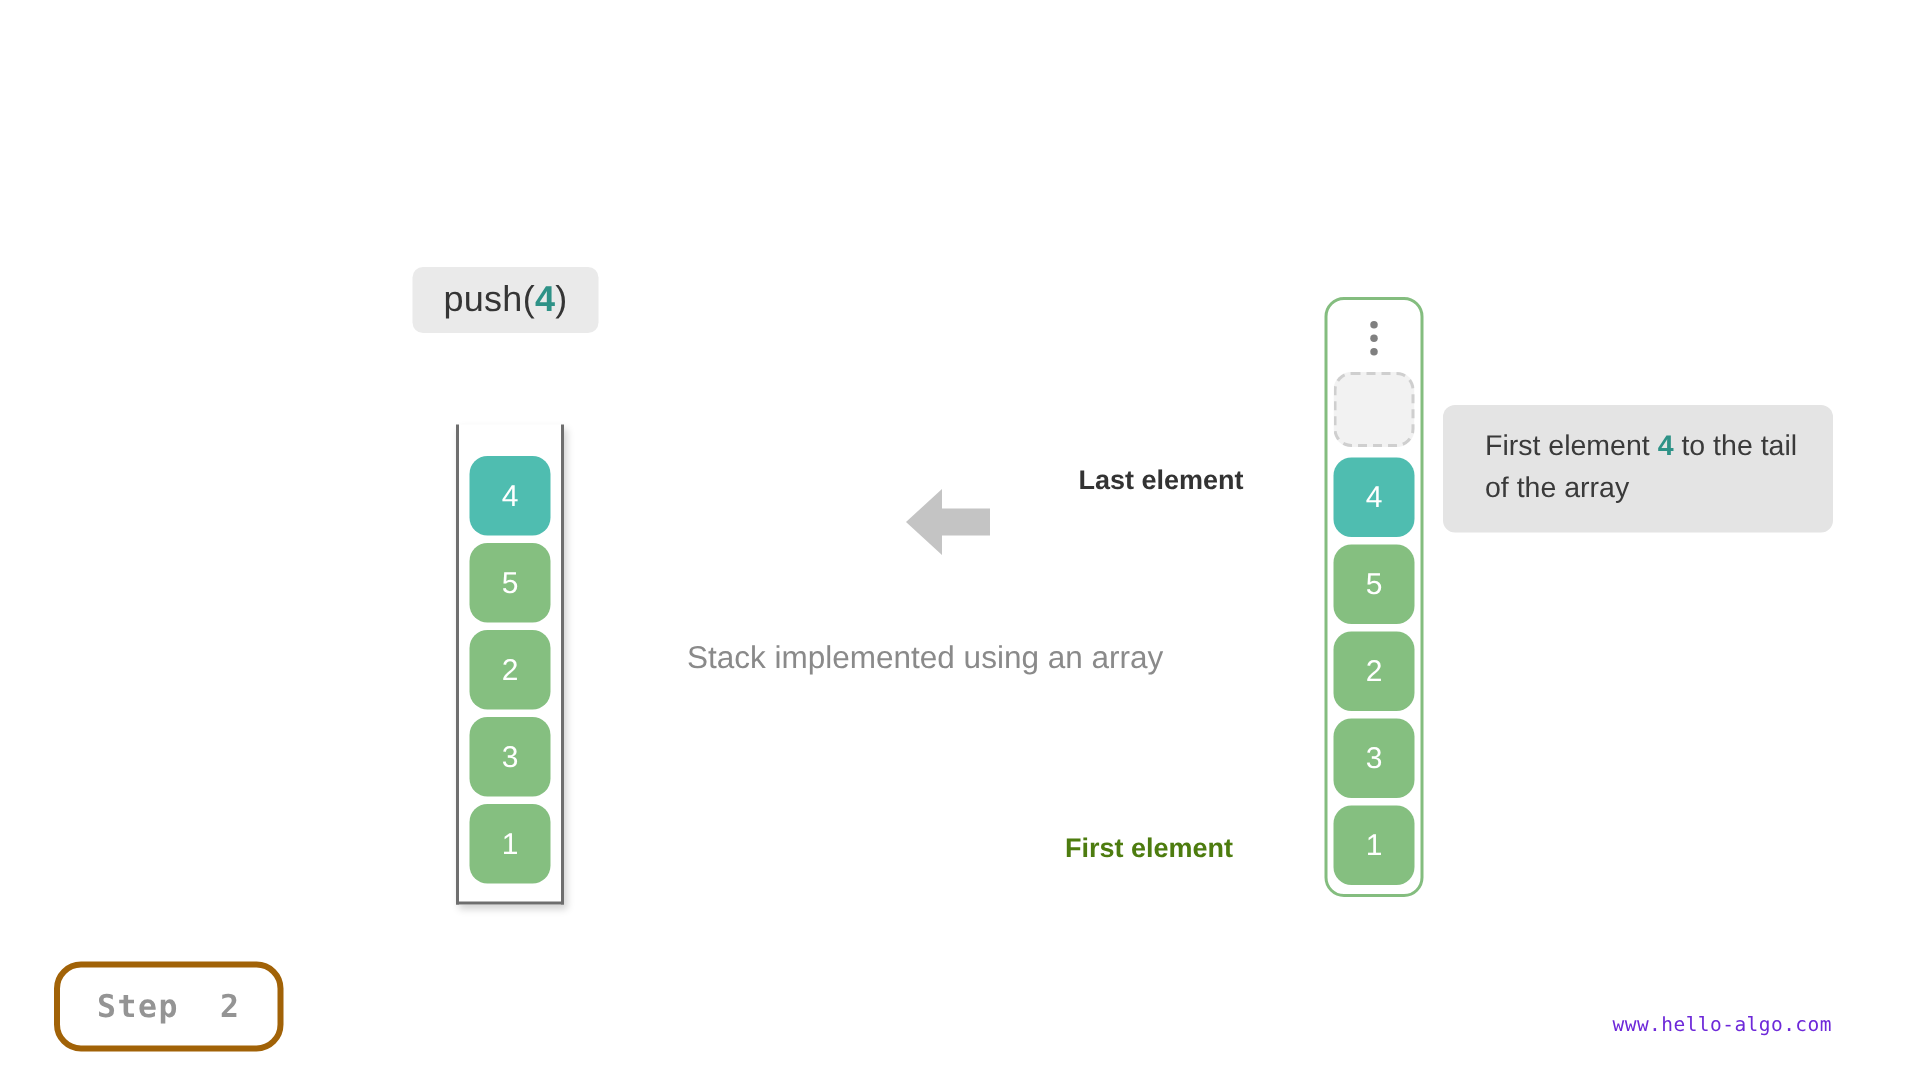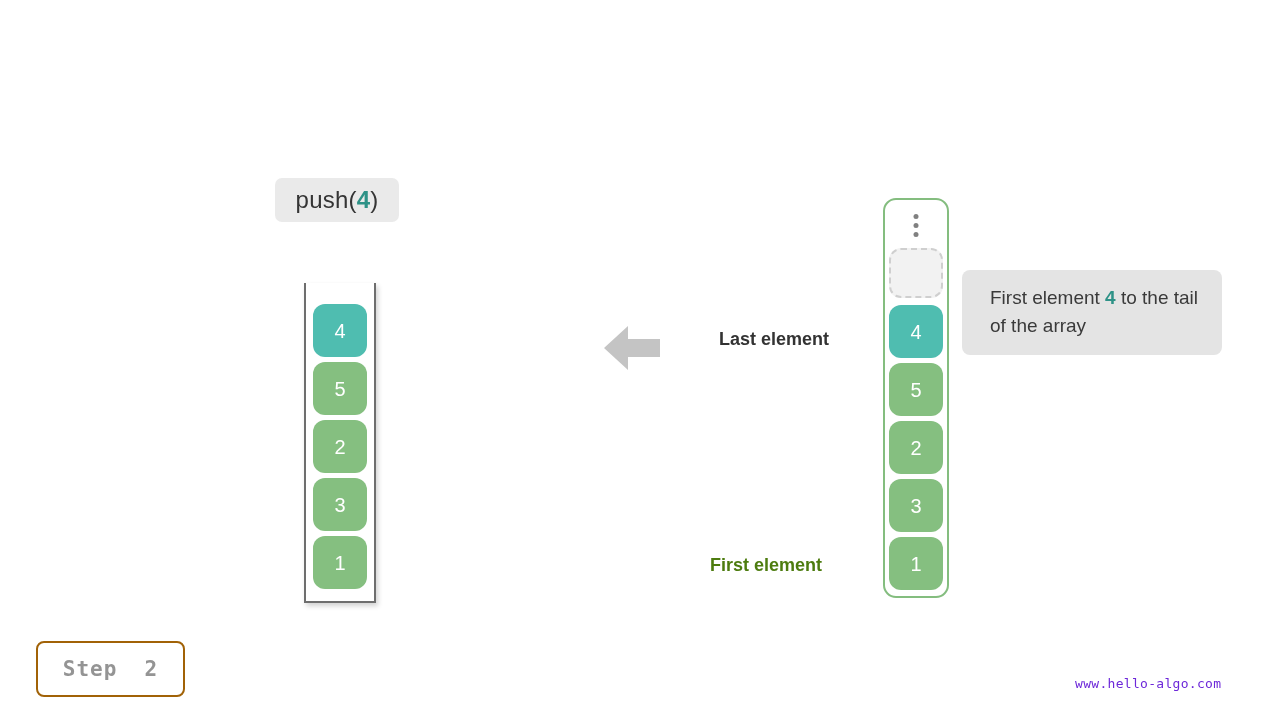--- a/index.html
+++ b/index.html
@@ -136,21 +136,21 @@
   #left-arrow {
     position: absolute;
     left: 602px;
     top: 318px;
     width: 60px;
     height: 60px;
   }
   #label-last-element {
     position: absolute;
     left: 719px;
-    top: 329px;
+    top: 310px;
     font-size: 18px;
     font-weight: bold;
     color: #333333;
     white-space: nowrap;
   }
   #label-first-element {
     position: absolute;
     left: 710px;
     top: 555px;
     font-size: 18px;
@@ -187,22 +187,22 @@
     font-weight: bold;
   }
 
   
   #step-badge {
     position: absolute;
     left: 36px;
     top: 641px;
     width: 145px;
     height: 52px;
-    border: 2px solid #a16207;
-    border-radius: 8px;
+    border: 4px solid #a16207;
+    border-radius: 18px;
     background: #ffffff;
     display: flex;
     align-items: center;
     justify-content: center;
     font-family: "DejaVu Sans Mono", monospace;
     font-size: 21px;
     font-weight: bold;
     color: #949494;
     letter-spacing: 1px;
     white-space: pre;
@@ -246,20 +246,21 @@
         </div>
       </div>
   </div>
 
   <div id="left-arrow">
     <svg width="60" height="60" viewBox="0 0 60 60" aria-hidden="true">
       <polygon points="2,30 26,8 26,21 58,21 58,39 26,39 26,52" fill="#c4c4c4"></polygon>
     </svg>
   </div>
   <div id="label-last-element">Last element</div>
+  <div id="caption">Stack implemented using an array</div>
   <div id="label-first-element">First element</div>
 
   <div id="array-container">
     <div id="array-dots">
       <span></span>
       <span></span>
       <span></span>
     </div>
     <div id="array-empty-slot"></div>
     <div id="array-cells">

